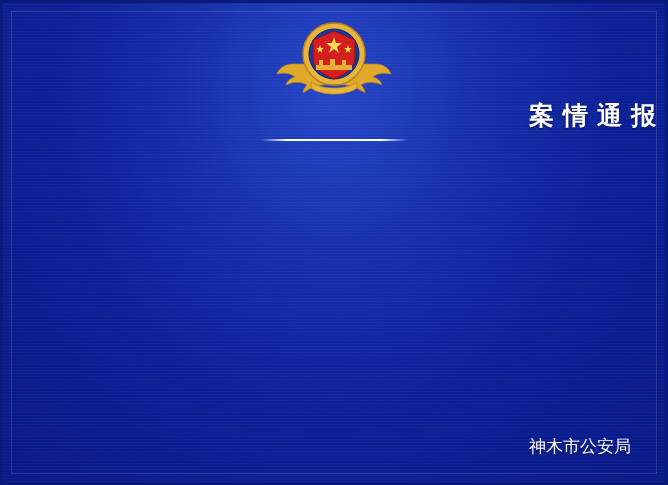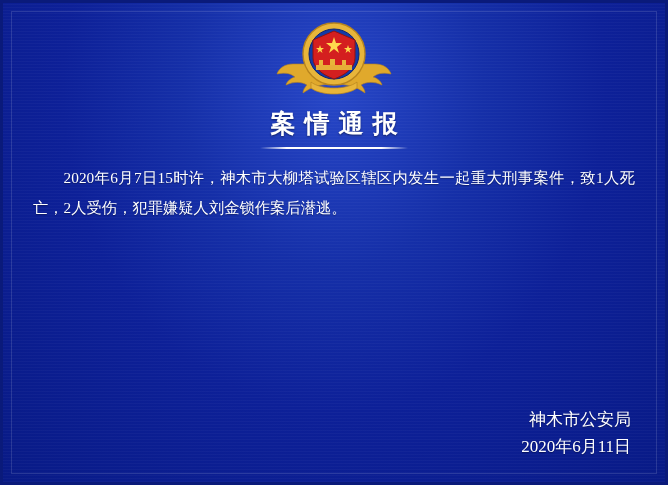--- a/index.html
+++ b/index.html
@@ -56,22 +56,22 @@
     width: 118px;
     height: 86px;
   }
   .emblem svg { display: block; }
 
   
   .title-wrap {
     position: absolute;
     left: 0;
     right: 0;
-    top: 104px;
-    text-align: center;
+    top: 96px;
+    text-align: right;
   }
   .title {
     display: inline-block;
     color: #ffffff;
     font-size: 25px;
     font-weight: bold;
     letter-spacing: 9px;
     text-indent: 9px;
     font-family: "Liberation Serif", "DejaVu Serif", serif;
     text-shadow: 0 1px 2px rgba(0,0,0,0.45);
@@ -149,20 +149,18 @@
       </svg>
     </div>
   </div>
 
   <div class="title-wrap">
     <div class="title">案情通报</div>
     <div class="title-rule"></div>
   </div>
 
   <div class="body-text">
-    <p class="para">2020年6月7日15时许，神木市大柳塔试验区辖区内发生一起重大刑事案件，致1人死亡，2人受伤，犯罪嫌疑人刘金锁作案后潜逃。</p>
   </div>
 
   <div class="signature">
     <div>神木市公安局</div>
-    <div>2020年6月11日</div>
   </div>
 </div>
 
 </body></html>

